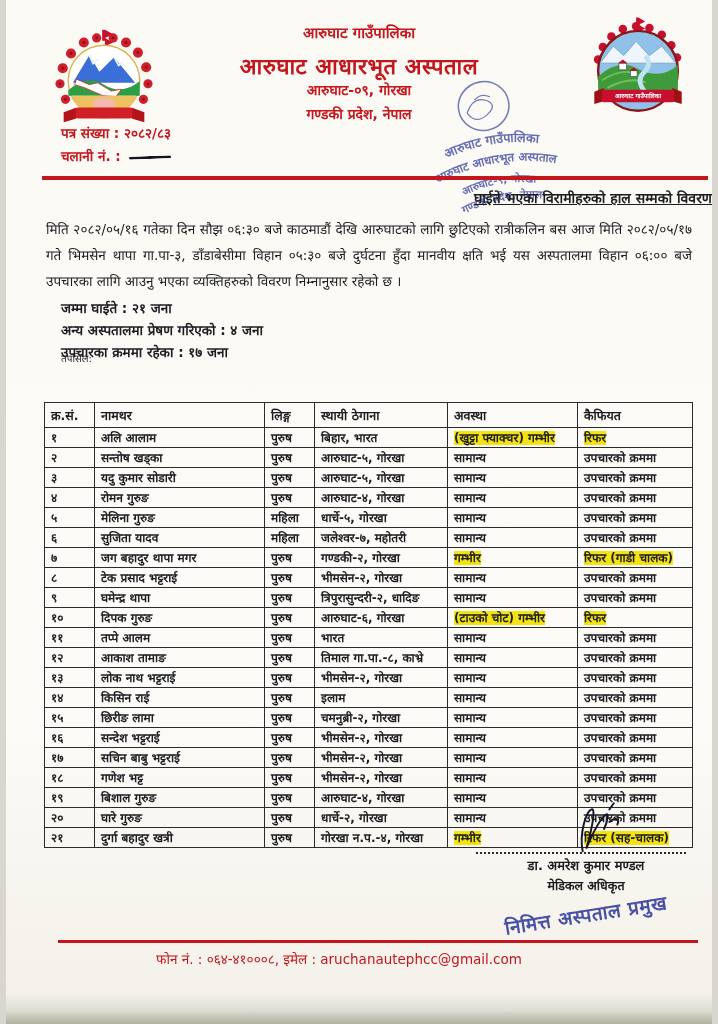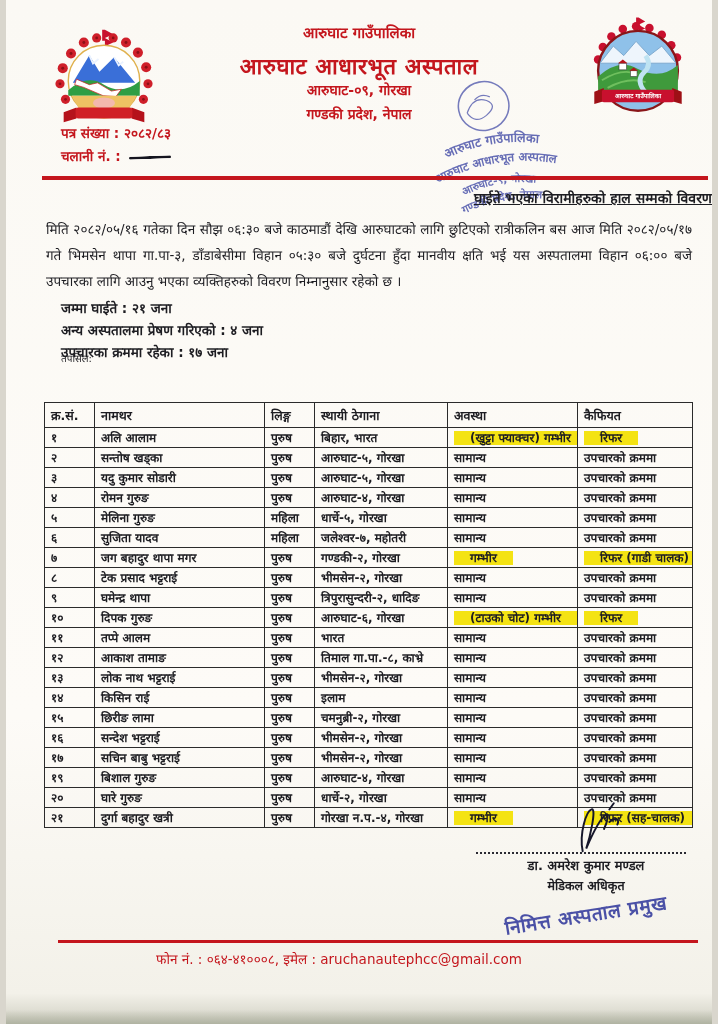--- a/index.html
+++ b/index.html
@@ -38,21 +38,21 @@
   
   table.patients{position:absolute;left:38px;top:380px;width:648px;border-collapse:collapse;table-layout:fixed;margin-top:22px;}
   table.patients th,table.patients td{
     border:1.4px solid #2b2b2b;font-size:12px;font-weight:bold;
     padding:1px 6px;text-align:left;vertical-align:middle;height:20px;
     overflow:hidden;white-space:nowrap;
   }
   table.patients th{height:25px;font-size:12.5px;}
   col.c-sn{width:50px;}col.c-name{width:170px;}col.c-gen{width:50px;}
   col.c-addr{width:133px;}col.c-cond{width:130px;}col.c-rem{width:115px;}
-  .hl{background:var(--yellow);padding:0 16px;}
+  .hl{background:var(--yellow);padding:0 0;}
   
   .sig-wrap{position:absolute;left:460px;top:800px;width:240px;text-align:center;}
   .sig-scribble{position:absolute;left:90px;top:0px;width:80px;height:58px;}
   .sig-dots{margin-top:52px;border-bottom:2.5px dotted #2a2a33;width:210px;margin-left:10px;}
   .sig-name{font-size:13px;font-weight:bold;margin-top:2px;}
   .sig-role{font-size:12.5px;font-weight:bold;margin-top:3px;}
   .sig-stamp-title{display:inline-block;margin-top:8px;font-size:19px;font-weight:bold;color:var(--blue);transform:rotate(-9deg);letter-spacing:.5px;}
   
   .footer-contact{position:absolute;left:0;right:40px;top:950px;text-align:center;color:var(--red);font-weight:normal;font-size:13.5px;}
   .scan-edge{position:absolute;left:0;right:0;bottom:0;height:14px;background:linear-gradient(180deg,rgba(160,165,140,0),rgba(150,155,135,.55));}
@@ -325,20 +325,28 @@
     </tr>
         <tr>
       <td><span>१७</span></td>
       <td><span>सचिन बाबु भट्टराई</span></td>
       <td><span>पुरुष</span></td>
       <td><span>भीमसेन-२, गोरखा</span></td>
       <td><span>सामान्य</span></td>
       <td><span>उपचारको क्रममा</span></td>
     </tr>
         <tr>
+      <td><span>१८</span></td>
+      <td><span>गणेश भट्ट</span></td>
+      <td><span>पुरुष</span></td>
+      <td><span>भीमसेन-२, गोरखा</span></td>
+      <td><span>सामान्य</span></td>
+      <td><span>उपचारको क्रममा</span></td>
+    </tr>
+        <tr>
       <td><span>१९</span></td>
       <td><span>बिशाल गुरुङ</span></td>
       <td><span>पुरुष</span></td>
       <td><span>आरुघाट-४, गोरखा</span></td>
       <td><span>सामान्य</span></td>
       <td><span>उपचारको क्रममा</span></td>
     </tr>
         <tr>
       <td><span>२०</span></td>
       <td><span>घारे गुरुङ</span></td>

